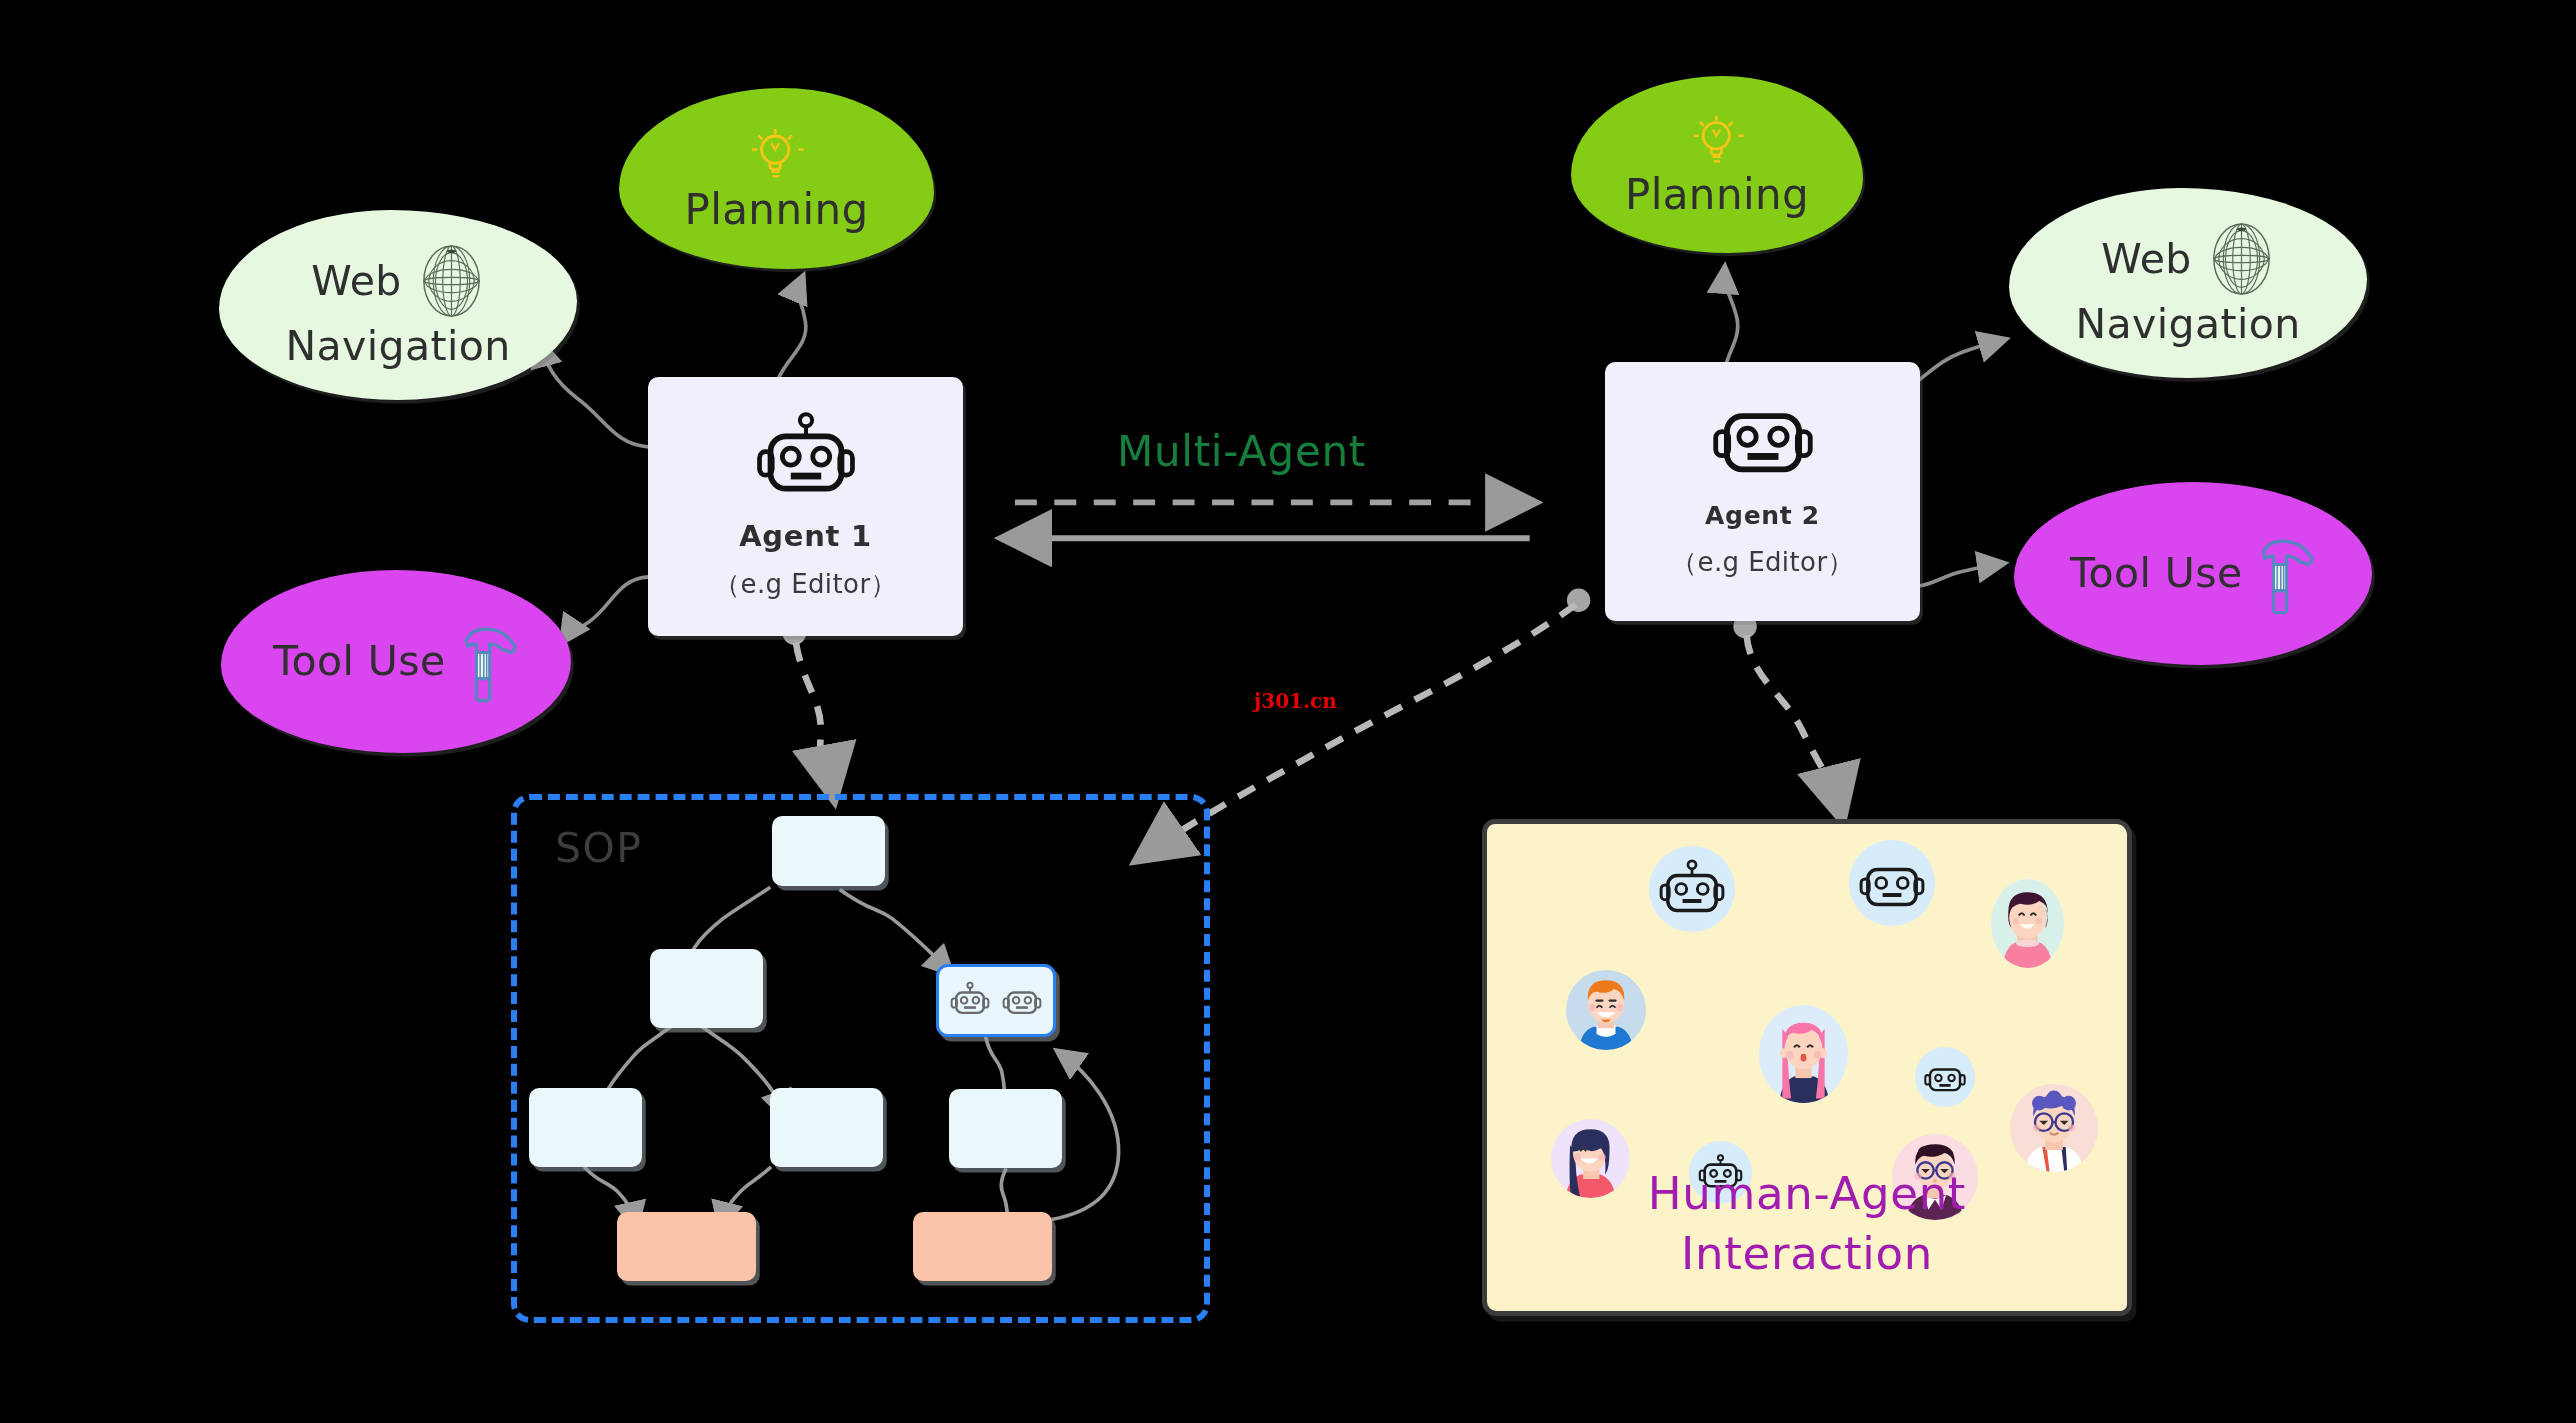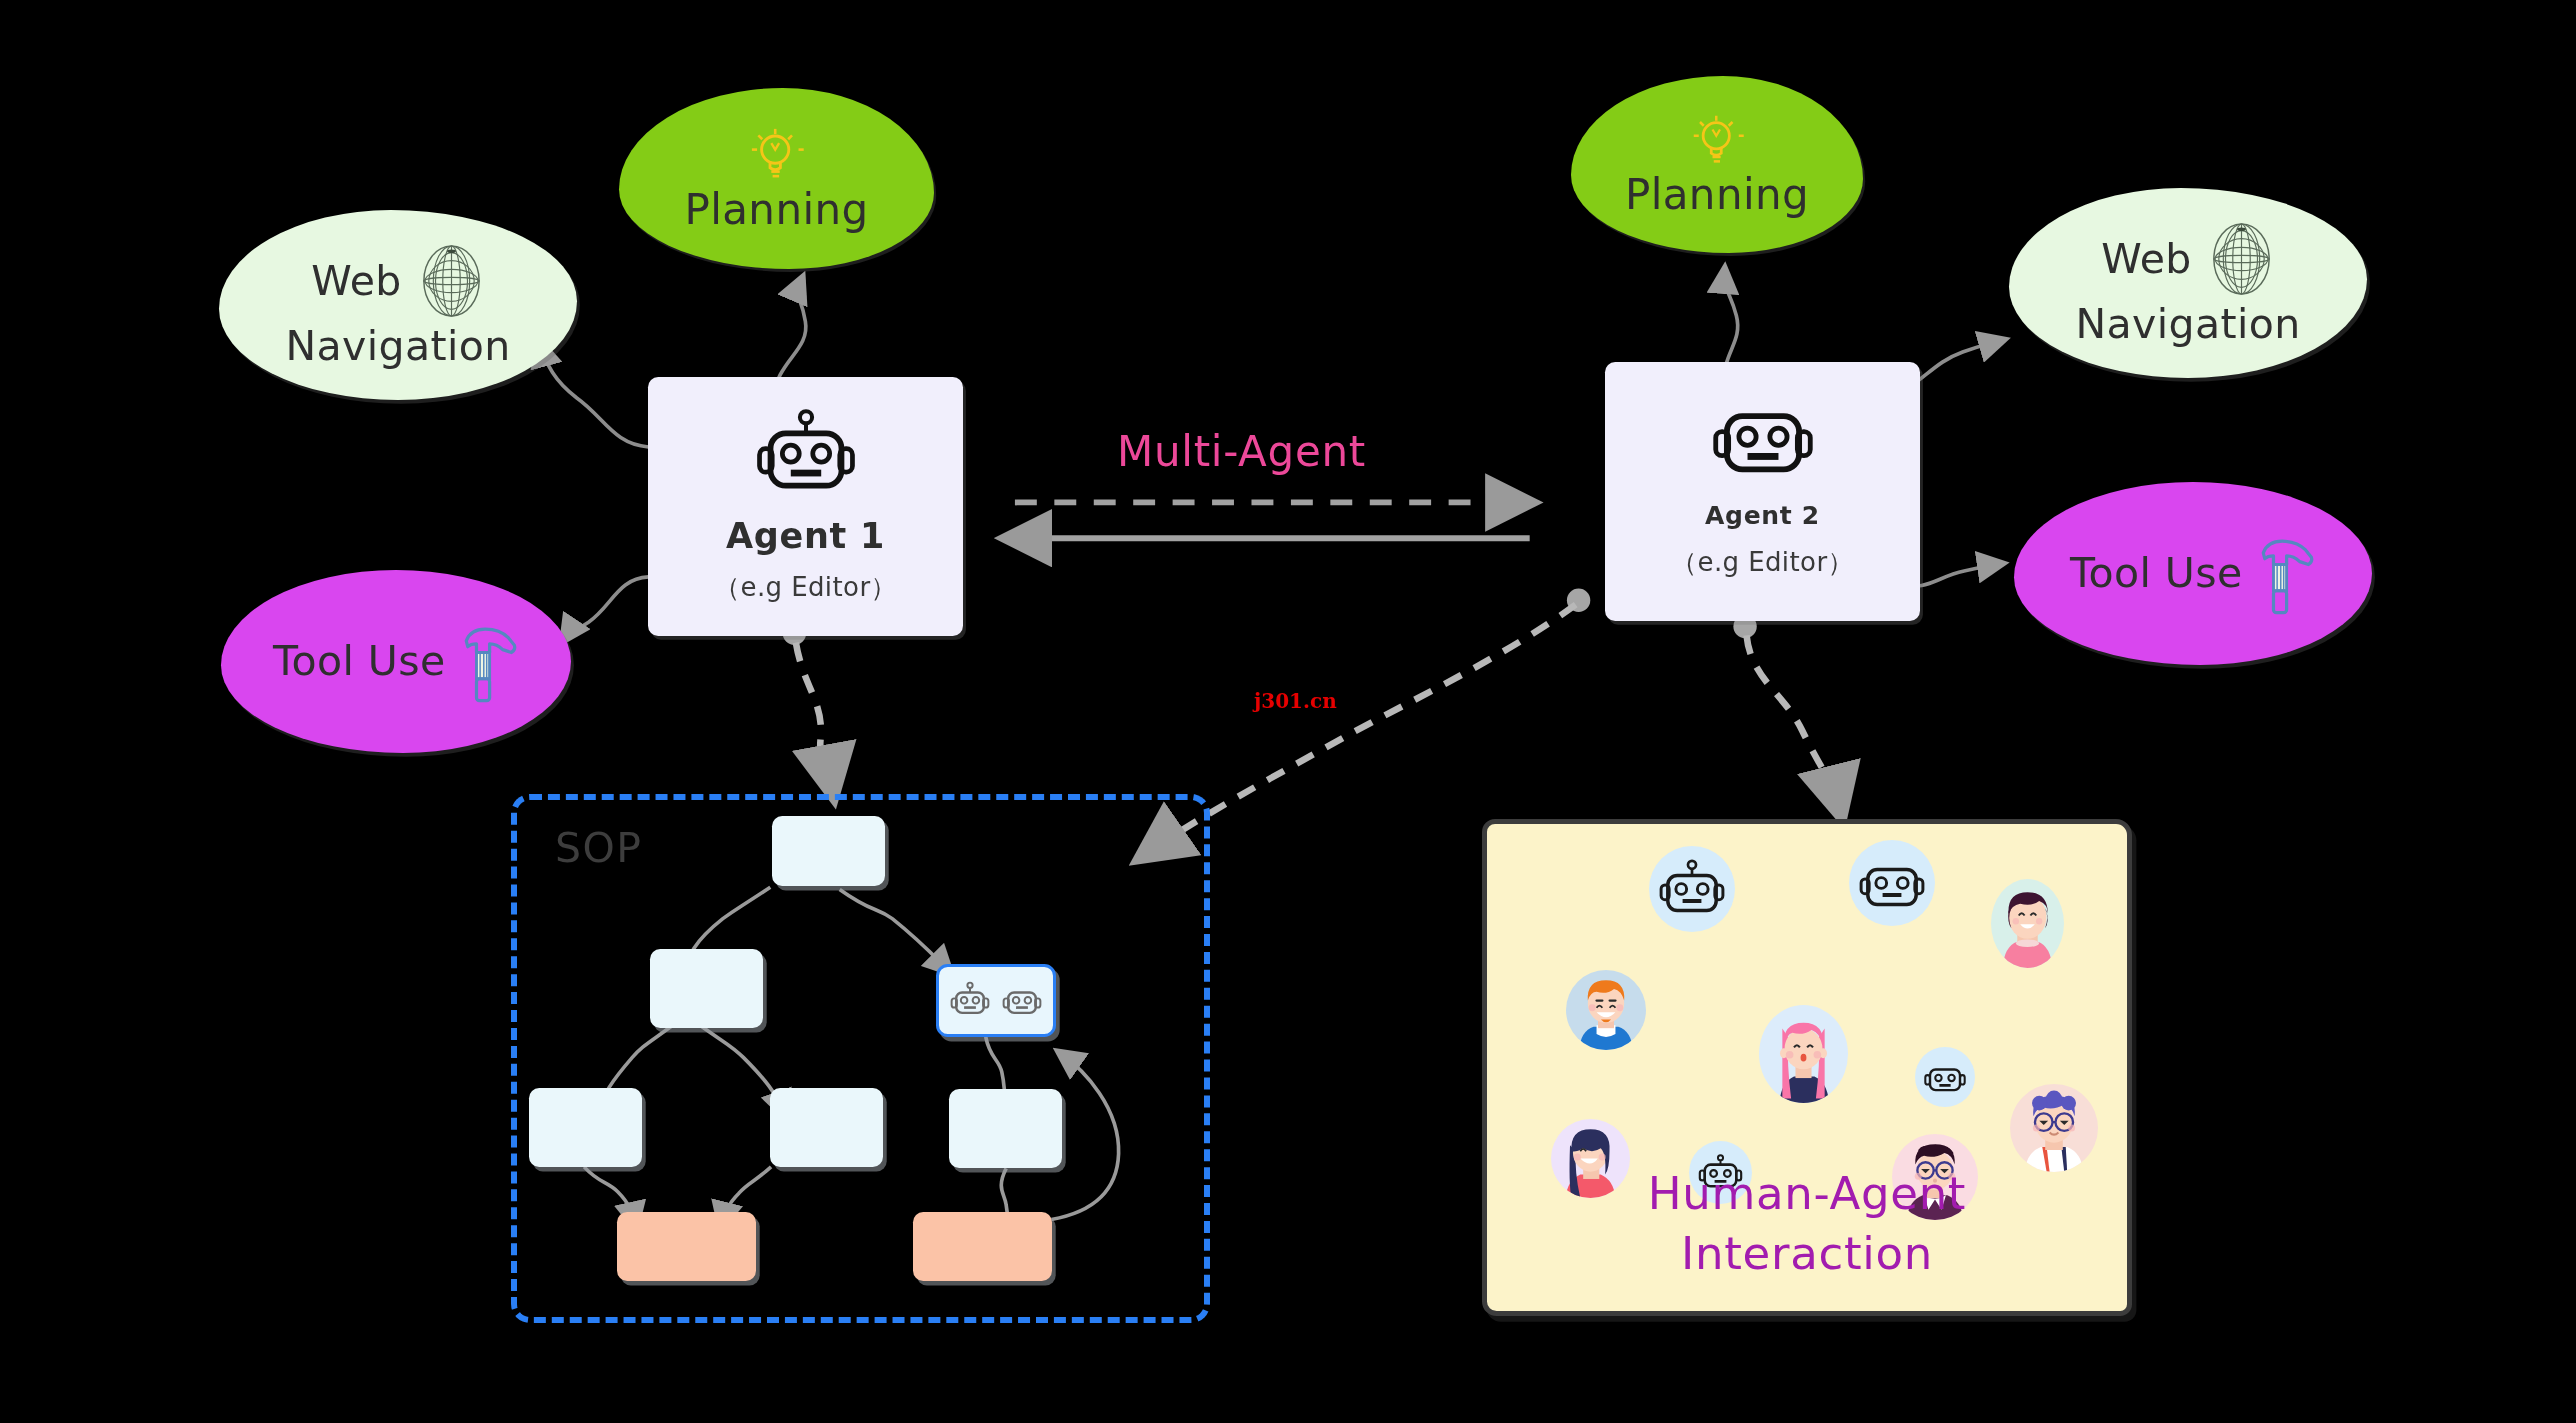--- a/index.html
+++ b/index.html
@@ -22,21 +22,21 @@
            box-shadow:2.9px 3.7px 0 0 rgba(100,100,100,.30);}
 
   
   .agent-card{background:#f1effc;border-radius:10.2px;
               box-shadow:2.9px 3.7px 0 0 rgba(120,120,120,.30);
               display:flex;flex-direction:column;align-items:center;justify-content:center;}
   .agent-name{font-weight:bold;color:#2f2f2f;letter-spacing:0.7px;}
   .agent-sub{color:#3a3a3a;letter-spacing:0.4px;}
 
   
-  .mid-txt{color:#ec4899;letter-spacing:0.7px;white-space:nowrap;}
+  .mid-txt{color:#15803d;letter-spacing:0.7px;white-space:nowrap;}
 
   
   .sop-box{border:6.6px dashed #2a7ff5;border-radius:19px;}
   .sop-lbl{color:#3d3d3d;font-weight:400;letter-spacing:1.5px;}
   .flow-node{background:#eaf7fb;border-radius:10.2px;
              box-shadow:3.7px 4.4px 0 0 rgba(150,155,160,.55);}
   .flow-node.peach{background:#fbc3a7;}
   .flow-node.robots{background:#e8f6fd;border:3.7px solid #2a7ff5;border-radius:11.7px;
                     display:flex;align-items:center;justify-content:center;gap:10.2px;}
 
@@ -145,21 +145,21 @@
     <svg width="110" height="98" viewBox="0 0 64 58">
       <circle cx="32" cy="5.5" r="3.6" fill="none" stroke="#111" stroke-width="2.4"></circle>
       <line x1="32" y1="9" x2="32" y2="15" stroke="#111" stroke-width="2.4"></line>
       <rect x="11" y="15" width="42" height="31" rx="9" fill="none" stroke="#111" stroke-width="3.4"></rect>
       <rect x="4.5" y="24" width="7.5" height="14" rx="3.6" fill="none" stroke="#111" stroke-width="2.8"></rect>
       <rect x="52" y="24" width="7.5" height="14" rx="3.6" fill="none" stroke="#111" stroke-width="2.8"></rect>
       <circle cx="23" cy="27" r="5" fill="none" stroke="#111" stroke-width="2.8"></circle>
       <circle cx="41" cy="27" r="5" fill="none" stroke="#111" stroke-width="2.8"></circle>
       <line x1="23" y1="38.5" x2="41" y2="38.5" stroke="#111" stroke-width="4"></line>
     </svg>
-    <div class="agent-name" style="font-size:35px;margin-top:10.2px;">Agent 1</div>
+    <div class="agent-name" style="font-size:29px;margin-top:10.2px;">Agent 1</div>
     <div class="agent-sub" style="font-size:26px;margin-top:14.6px;">（e.g Editor）</div>
   </div>
 
   <div class="node agent-card" style="left:1605px;top:362px;width:315px;height:259px;">
     <svg width="110" height="88" viewBox="0 0 64 50">
       <rect x="11" y="7" width="42" height="31" rx="9" fill="none" stroke="#111" stroke-width="3.4"></rect>
       <rect x="4.5" y="16" width="7.5" height="14" rx="3.6" fill="none" stroke="#111" stroke-width="2.8"></rect>
       <rect x="52" y="16" width="7.5" height="14" rx="3.6" fill="none" stroke="#111" stroke-width="2.8"></rect>
       <circle cx="23" cy="19" r="5" fill="none" stroke="#111" stroke-width="2.8"></circle>
       <circle cx="41" cy="19" r="5" fill="none" stroke="#111" stroke-width="2.8"></circle>

